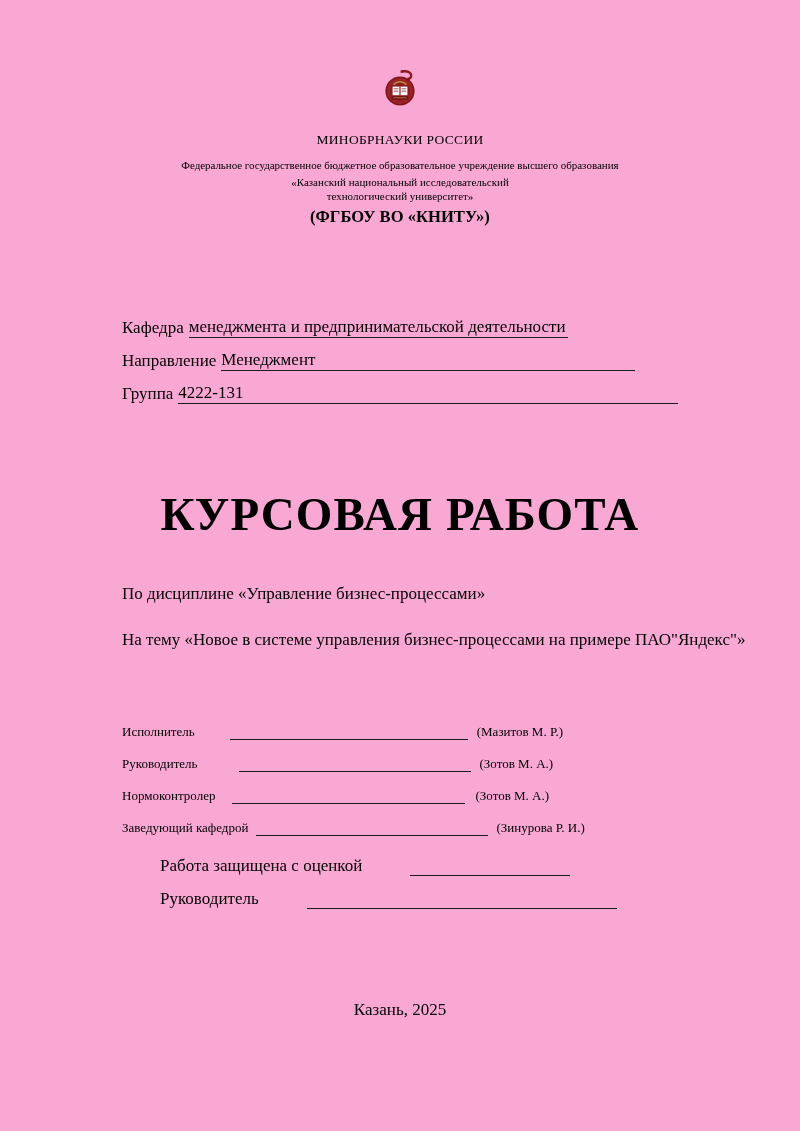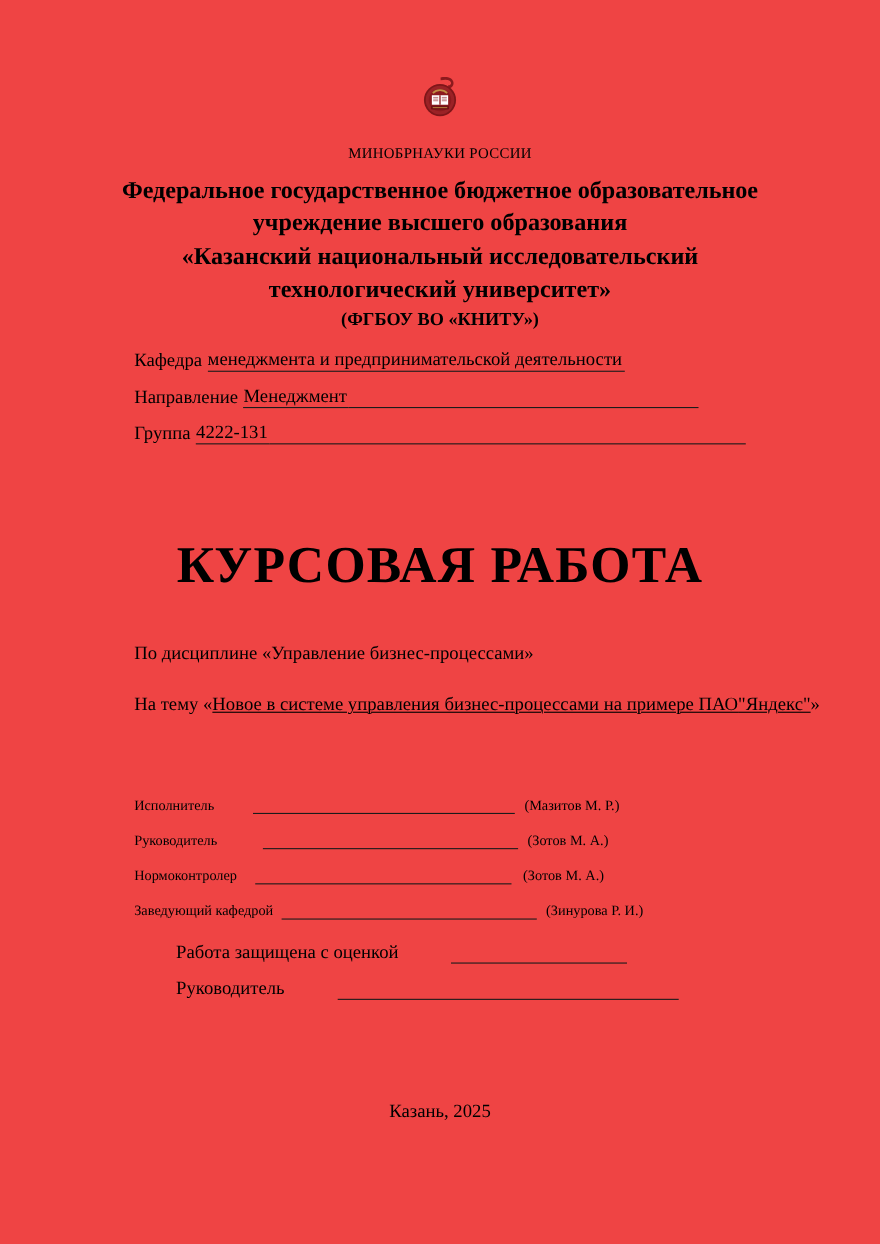--- a/index.html
+++ b/index.html
@@ -11,21 +11,21 @@
   body {
     font-family: "Liberation Serif", "DejaVu Serif", serif;
     color: #000000;
     -webkit-font-smoothing: antialiased;
   }
   .page {
     position: relative;
     width: 800px;
     height: 1131px;
     margin: 0 auto;
-    background: #ef4444;
+    background: #f9a8d4;
     overflow: hidden;
     box-sizing: border-box;
   }
 
   
   .logo-wrap {
     position: absolute;
     left: 0;
     right: 0;
     top: 68px;
@@ -47,22 +47,22 @@
     top: 132px;
     text-align: center;
   }
   .ministry {
     font-size: 13.5px;
     letter-spacing: 0.3px;
     line-height: 1.25;
     margin-bottom: 9px;
   }
   .univ {
-    font-weight: bold;
-    font-size: 22px;
+    font-weight: normal;
+    font-size: 11px;
     line-height: 1.33;
     padding: 0 110px;
   }
   .univ .l1 { letter-spacing: -0.05px; }
   .univ .l3 { display: block; margin-top: 2px; }
   .abbr {
     font-weight: bold;
     font-size: 16.6px;
     margin-top: 3px;
   }
@@ -113,21 +113,20 @@
     position: absolute;
     left: 122px;
     top: 578px;
     width: 625px;
     font-size: 17px;
     line-height: 32px;
   }
   .discipline { margin-bottom: 14px; }
   .theme { }
   .theme .u {
-    text-decoration: underline;
     text-underline-offset: 2px;
     text-decoration-thickness: 1px;
   }
 
   
   .signatures {
     position: absolute;
     left: 122px;
     top: 708px;
     width: 560px;

